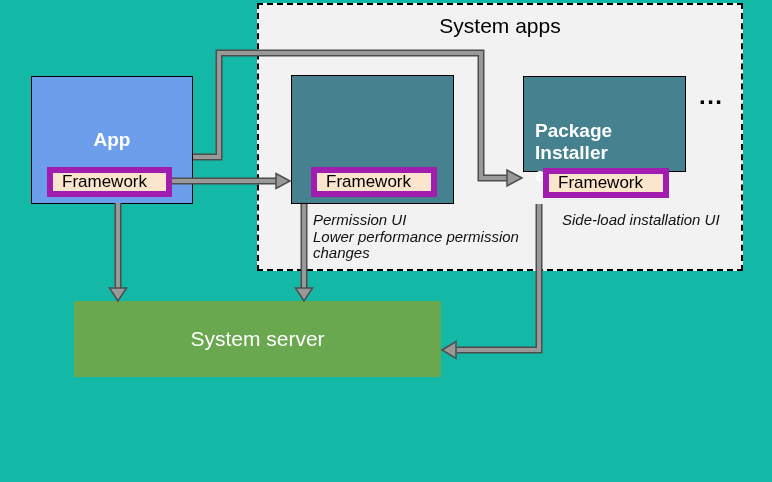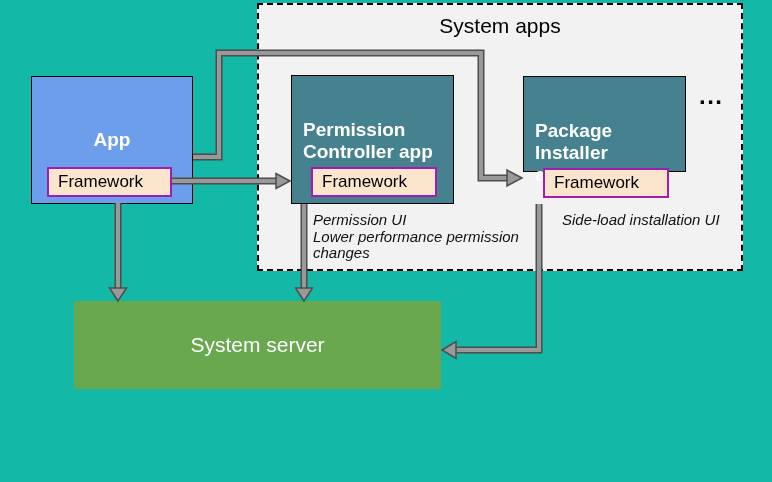--- a/index.html
+++ b/index.html
@@ -23,28 +23,28 @@
   
   .app-box{border:1.5px solid #000;}
   .blue{background:#6d9eeb;}
   .teal{background:#45818e;}
   .box-label{
     position:absolute;color:#fff;font-size:19px;line-height:22px;
     white-space:pre-line;
     font-weight:bold;
   }
   .framework{
-    position:absolute;background:#fce5cd;border:2px solid #a21caf;
+    position:absolute;background:#fce5cd;border:6px solid #a21caf;
     width:126px;height:30px;display:flex;align-items:center;
     padding-left:9px;font-size:17px;color:#000;
   }
 
   
   .system-server{
-    left:74px;top:301px;width:367px;height:88px;background:#6aa84f;
+    left:74px;top:301px;width:367px;height:76px;background:#6aa84f;
     display:flex;align-items:center;justify-content:center;
     color:#fff;font-size:21px;
   }
 
   .caption{
     font-size:15px;line-height:16.5px;color:#111;white-space:pre-line;font-style:italic;
   }
   .ellipsis{
     left:699px;top:84px;font-size:24px;font-weight:bold;color:#000;
     letter-spacing:1.5px;line-height:24px;
@@ -65,22 +65,20 @@
   <div class="abs ellipsis">...</div>
 
   <div class="abs app-box blue" style="left:31px;top:76px;width:162px;height:128px;">
     <div class="box-label" style="left:0;right:0;top:52px;text-align:center;">App</div>
     <div class="framework" style="left:15px;top:90px;width:125px;">
       <span>Framework</span>
     </div>
   </div>
 
   <div class="abs app-box teal" style="left:291px;top:75px;width:163px;height:129px;">
-    <div class="box-label" style="left:11px;top:43px;">Permission
-Controller app</div>
     <div class="framework" style="left:19px;top:91px;">
       <span>Framework</span>
     </div>
   </div>
 
   <div class="abs app-box teal" style="left:523px;top:76px;width:163px;height:96px;">
     <div class="box-label" style="left:11px;top:43px;">Package Installer
 app</div>
     <div class="framework" style="left:19px;top:91px;">
       <span>Framework</span>

